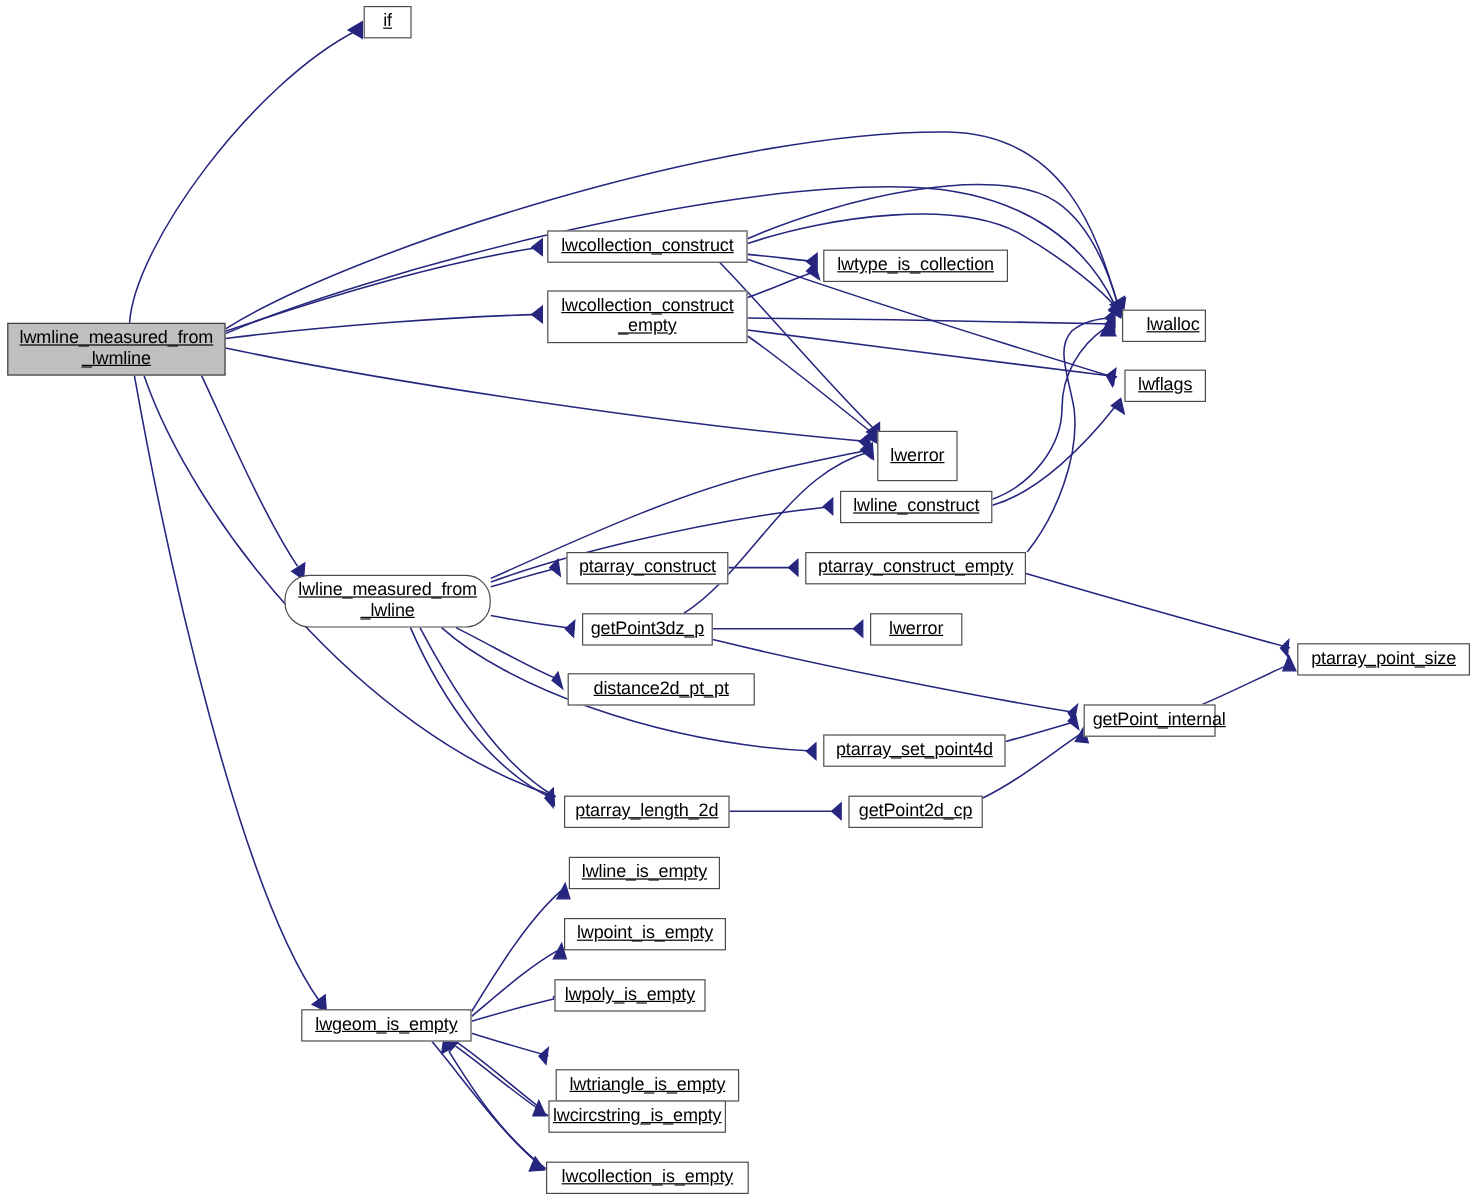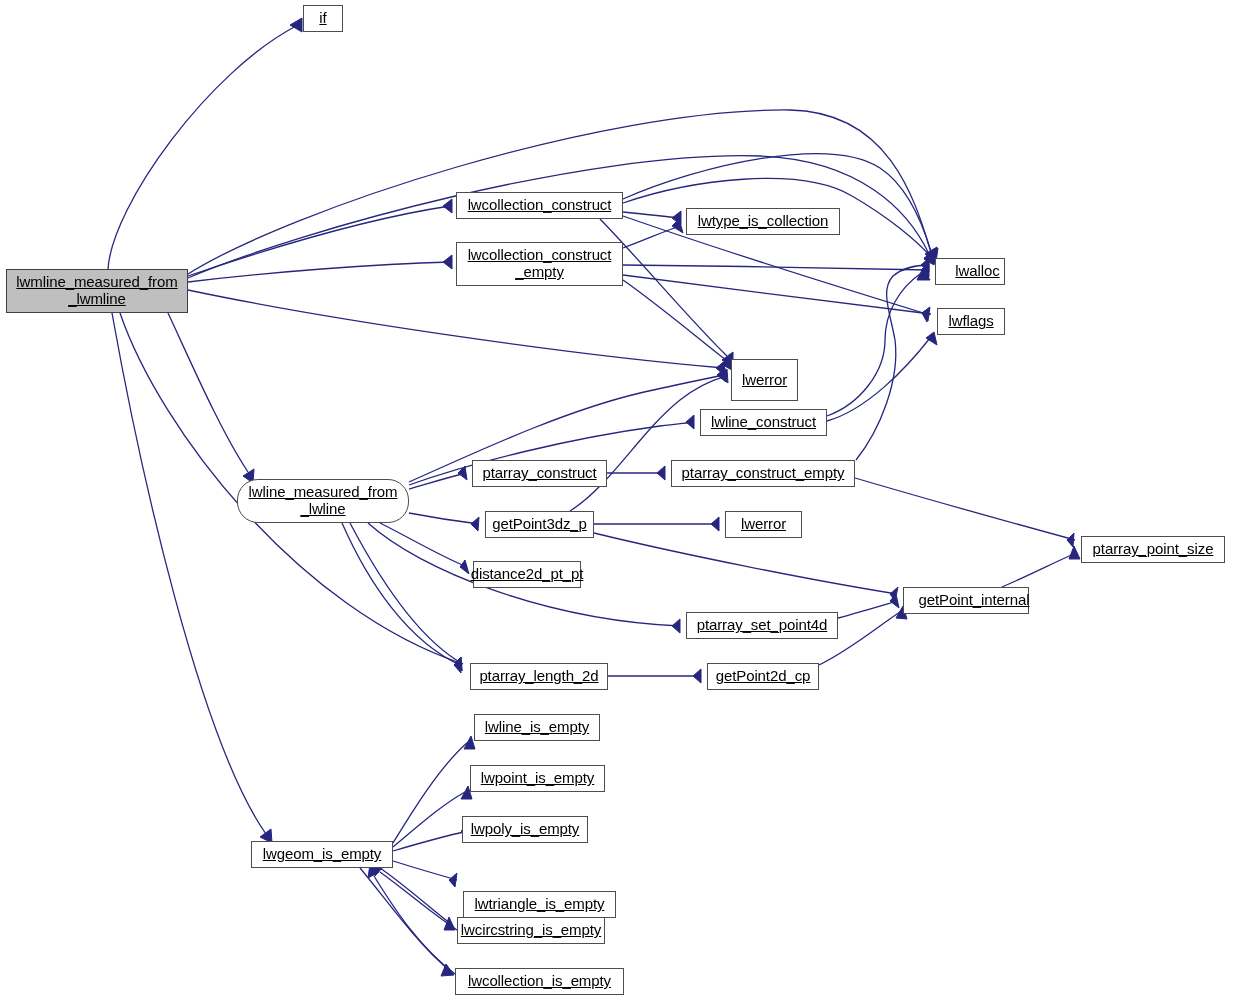--- a/index.html
+++ b/index.html
@@ -141,22 +141,22 @@
     <div class="node" style="left: 937px; top: 308px; width: 68px; height: 27px;">lwflags</div>
     <div class="node" style="left: 731px; top: 359px; width: 67px; height: 42px;">lwerror</div>
     <div class="node" style="left: 700px; top: 409px; width: 127px; height: 27px;">lwline_construct</div>
     <div class="node" style="left: 237px; top: 479px; width: 172px; height: 44px; border-radius: 21px;">lwline_measured_from
 _lwline</div>
     <div class="node" style="left: 472px; top: 460px; width: 135px; height: 27px;">ptarray_construct</div>
     <div class="node" style="left: 671px; top: 460px; width: 184px; height: 27px;">ptarray_construct_empty</div>
     <div class="node" style="left: 485px; top: 511px; width: 109px; height: 27px;">getPoint3dz_p</div>
     <div class="node" style="left: 725px; top: 511px; width: 77px; height: 27px;">lwerror</div>
     <div class="node" style="left: 1081px; top: 536px; width: 144px; height: 27px;">ptarray_point_size</div>
-    <div class="node" style="left: 473px; top: 561px; width: 108px; height: 27px;">distance2d_pt_pt</div>
-    <div class="node" style="left: 903px; top: 587px; width: 126px; height: 27px; padding-left: 16px;">getPoint_internal</div>
+    <div class="node" style="left: 473px; top: 561px; width: 156px; height: 27px;">distance2d_pt_pt</div>
+    <div class="node" style="left: 903px; top: 587px; width: 110px; height: 27px; padding-left: 16px;">getPoint_internal</div>
     <div class="node" style="left: 686px; top: 612px; width: 152px; height: 27px;">ptarray_set_point4d</div>
     <div class="node" style="left: 470px; top: 663px; width: 138px; height: 27px;">ptarray_length_2d</div>
     <div class="node" style="left: 707px; top: 663px; width: 112px; height: 27px;">getPoint2d_cp</div>
     <div class="node" style="left: 474px; top: 714px; width: 126px; height: 27px; text-align: center;">lwline_is_empty</div>
     <div class="node" style="left: 470px; top: 765px; width: 135px; height: 27px;">lwpoint_is_empty</div>
     <div class="node" style="left: 462px; top: 816px; width: 126px; height: 27px;">lwpoly_is_empty</div>
     <div class="node" style="left: 251px; top: 841px; width: 142px; height: 27px;">lwgeom_is_empty</div>
     <div class="node" style="left: 463px; top: 866px; width: 153px; height: 27px; margin-top: 25px;">lwtriangle_is_empty</div>
     <div class="node" style="left: 457px; top: 917px; width: 148px; height: 27px;">lwcircstring_is_empty</div>
     <div class="node" style="left: 455px; top: 968px; width: 169px; height: 27px; text-align: center;">lwcollection_is_empty</div>

